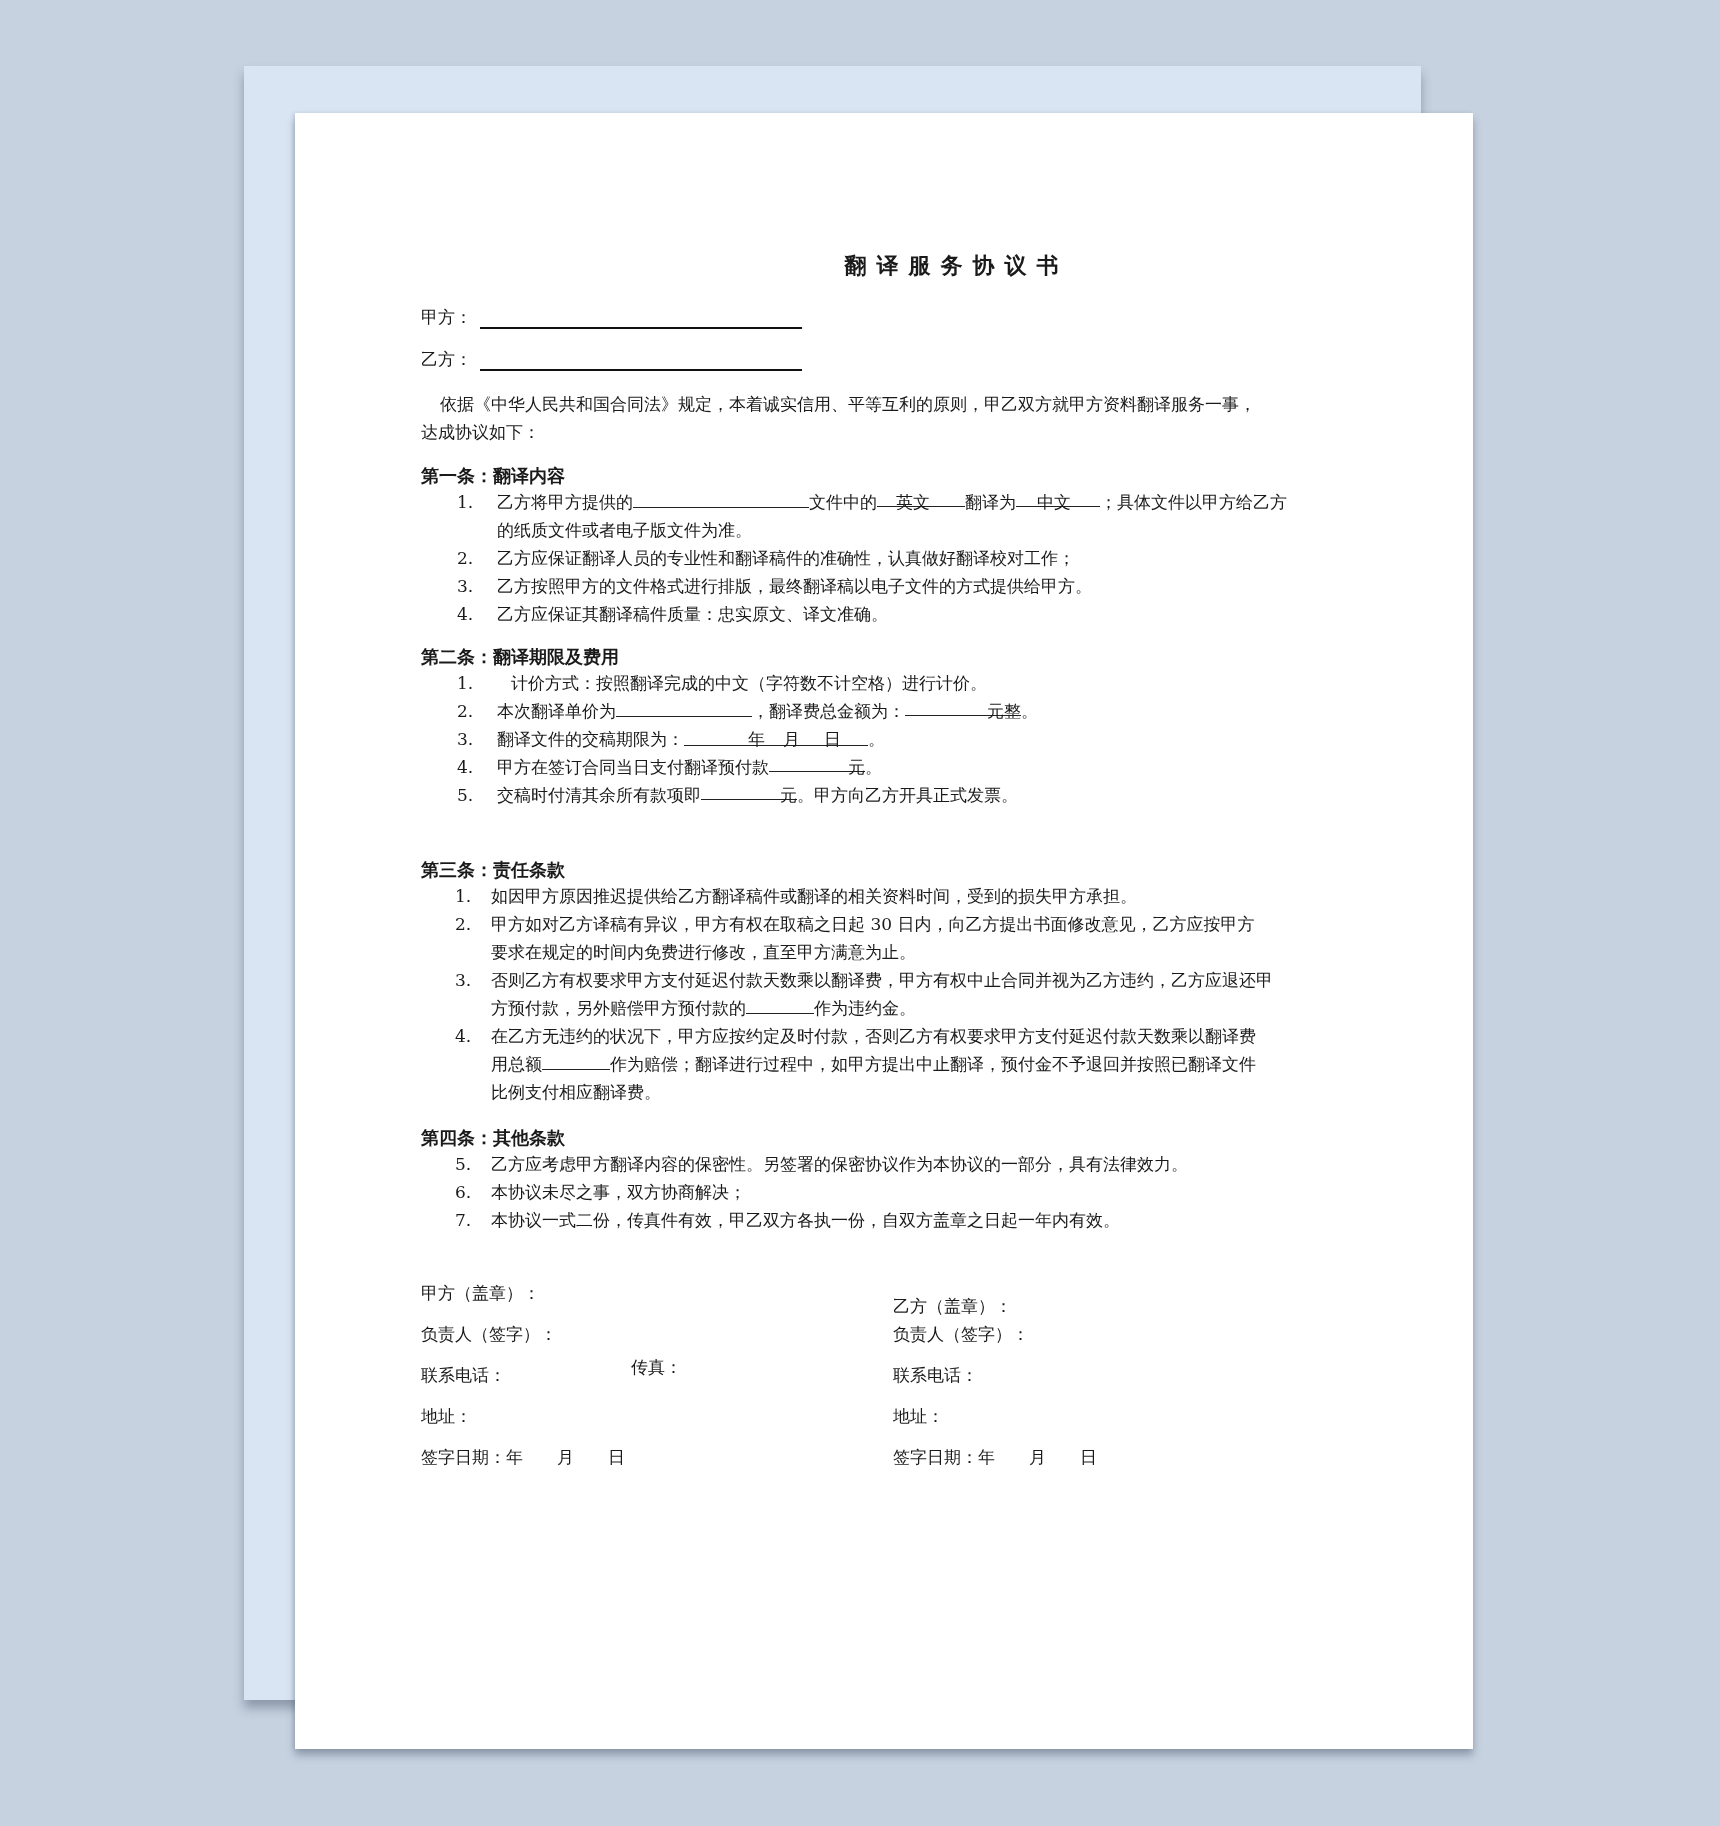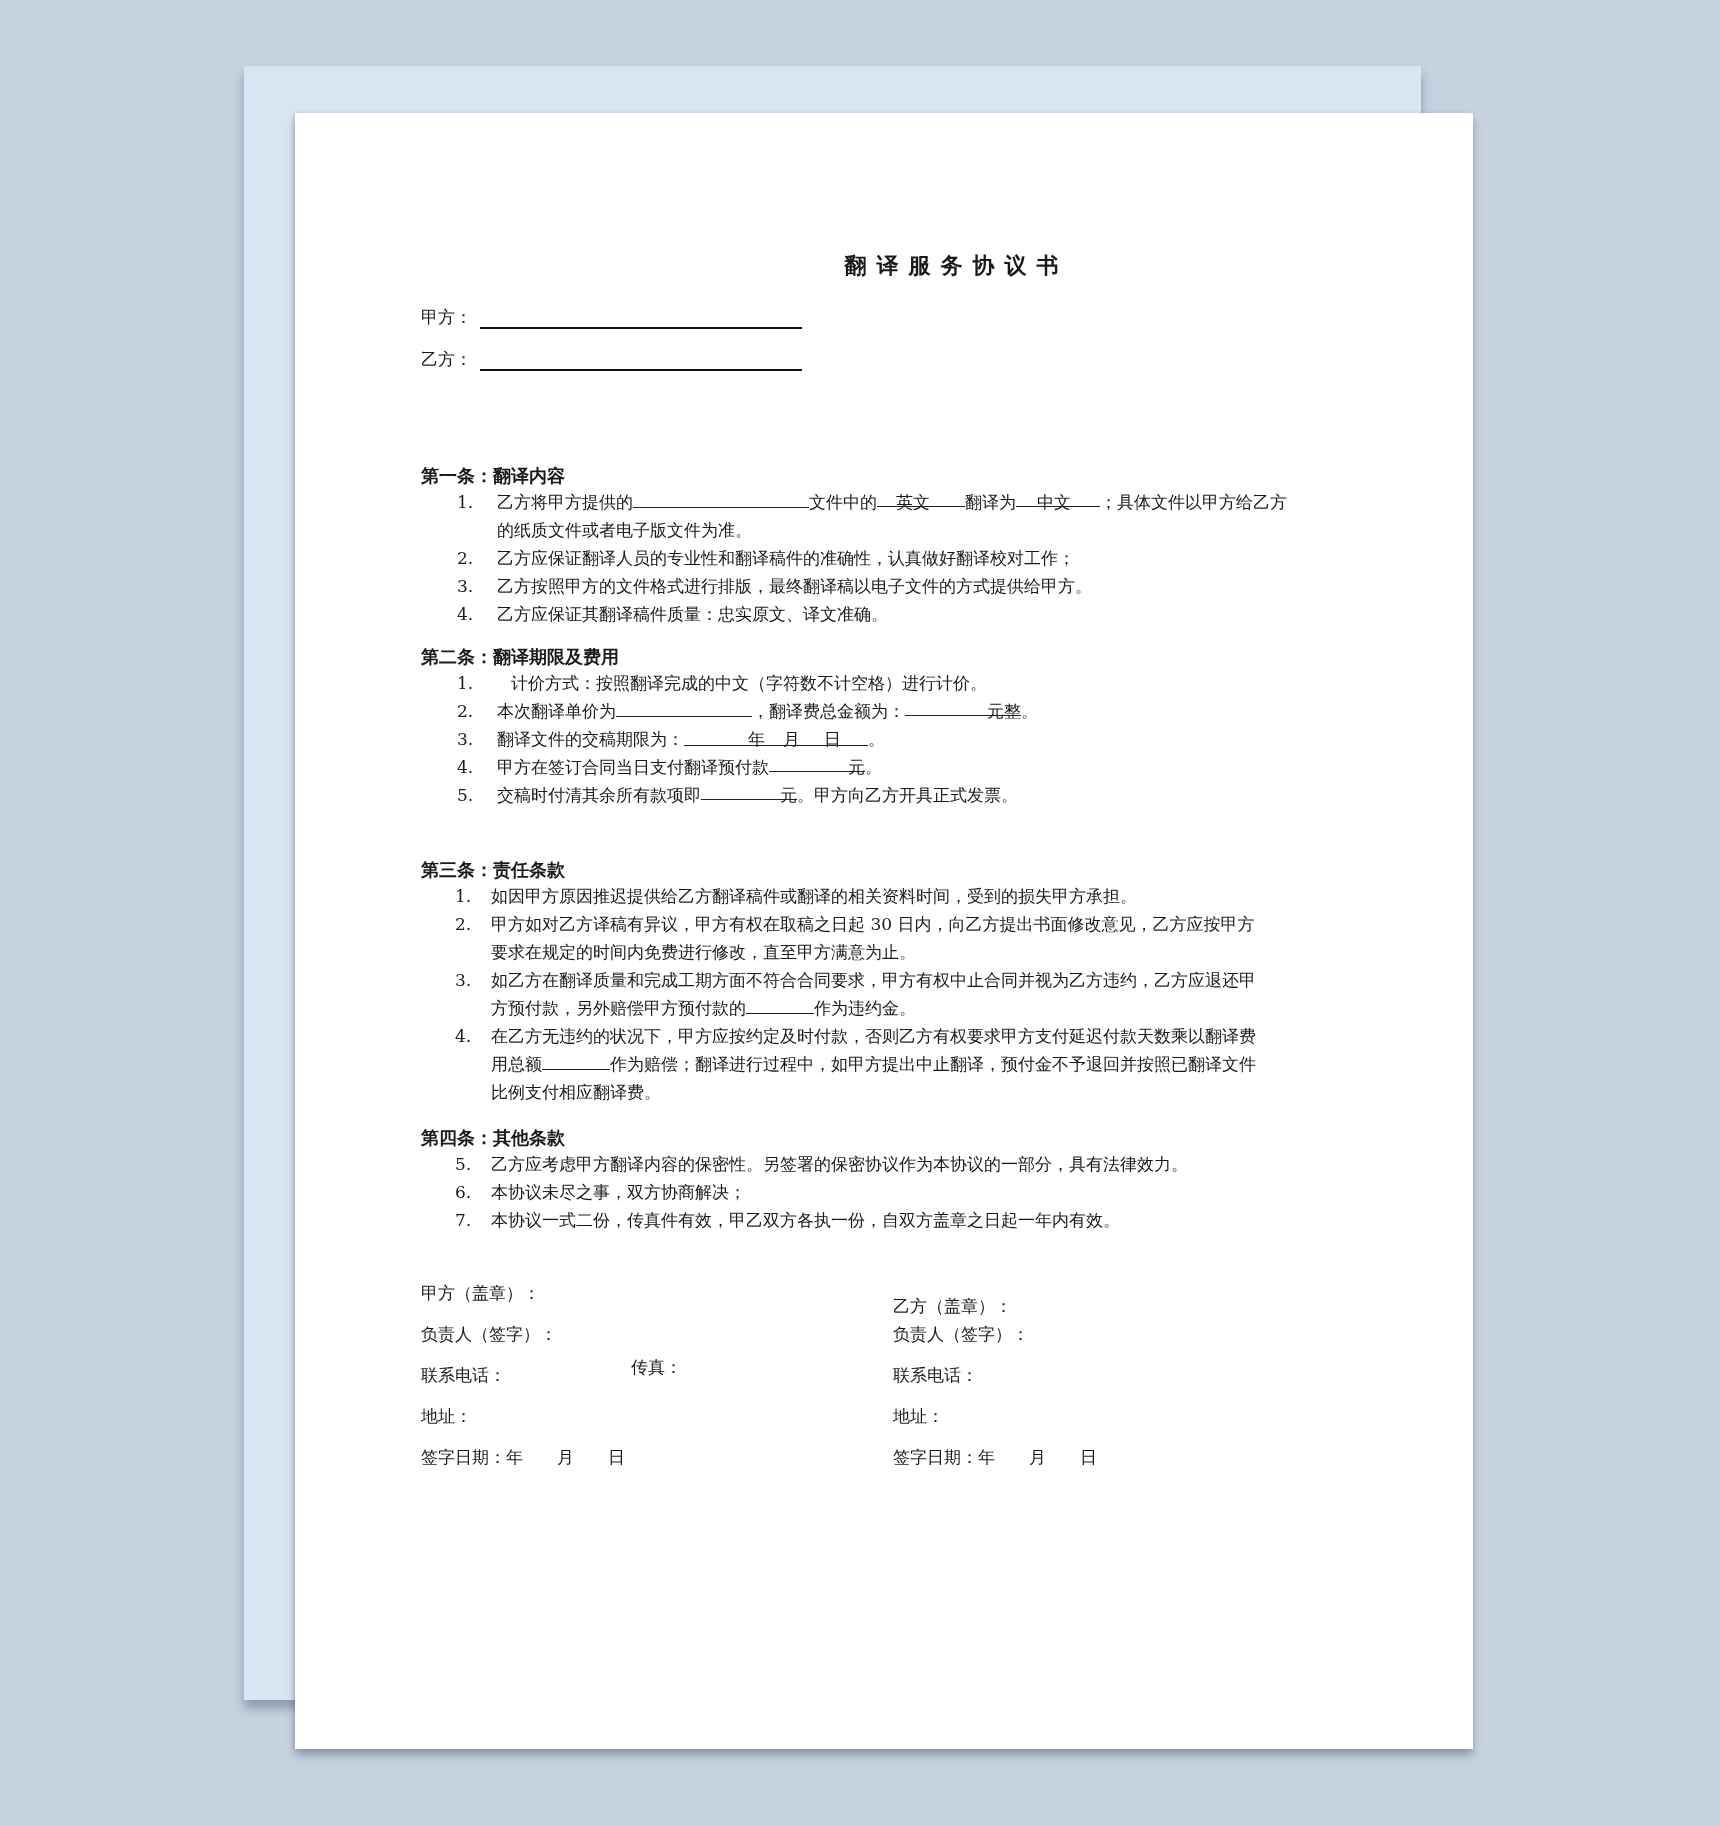--- a/index.html
+++ b/index.html
@@ -49,20 +49,24 @@
 
   <div class="party-row" style="top:193px;">
     <span>甲方：</span>
     <span class="party-line"></span>
   </div>
   <div class="party-row" style="top:235px;">
     <span>乙方：</span>
     <span class="party-line"></span>
   </div>
 
+  <div class="para" style="top:277px;">
+    <div style="white-space:nowrap;">依据《中华人民共和国合同法》规定，本着诚实信用、平等互利的原则，甲乙双方就甲方资料翻译服务一事，</div>
+    <div style="text-indent:0;">达成协议如下：</div>
+  </div>
 
   <div class="heading" style="top:351px;">第一条：翻译内容</div>
 
   <div class="item" style="top:375px; left:162px;">
     <span class="num">1.</span>
     <span class="txt" style="left:40px;">
       <span>乙方将甲方提供的</span><span class="blank" style="width:176px;"></span><span>文件中的</span><span class="blank" style="width:88px;"><span style="position:relative; left:-8px;">英文</span></span><span>翻译为</span><span class="blank" style="width:84px;"><span style="position:relative; left:-4px;">中文</span></span><span>；具体文件以甲方给乙方</span>
     </span>
     <span class="txt" style="left:40px; top:28px;">的纸质文件或者电子版文件为准。</span>
   </div>
@@ -116,21 +120,21 @@
     <span class="num">1.</span>
     <span class="txt" style="left:36px;">如因甲方原因推迟提供给乙方翻译稿件或翻译的相关资料时间，受到的损失甲方承担。</span>
   </div>
   <div class="item" style="top:797px; left:160px;">
     <span class="num">2.</span>
     <span class="txt" style="left:36px;">甲方如对乙方译稿有异议，甲方有权在取稿之日起 30 日内，向乙方提出书面修改意见，乙方应按甲方</span>
     <span class="txt" style="left:36px; top:28px;">要求在规定的时间内免费进行修改，直至甲方满意为止。</span>
   </div>
   <div class="item" style="top:853px; left:160px;">
     <span class="num">3.</span>
-    <span class="txt" style="left:36px;">如乙方在翻译质量和完成工期方面不符合合同要求，甲方有权中止合同并视为乙方违约，乙方应退还甲</span>
+    <span class="txt" style="left:36px;">否则乙方有权要求甲方支付延迟付款天数乘以翻译费，甲方有权中止合同并视为乙方违约，乙方应退还甲</span>
     <span class="txt" style="left:36px; top:28px;">
       <span>方预付款，另外赔偿甲方预付款的</span><span class="blank" style="width:68px;"></span><span>作为违约金。</span>
     </span>
   </div>
   <div class="item" style="top:909px; left:160px;">
     <span class="num">4.</span>
     <span class="txt" style="left:36px;">在乙方无违约的状况下，甲方应按约定及时付款，否则乙方有权要求甲方支付延迟付款天数乘以翻译费</span>
     <span class="txt" style="left:36px; top:28px;">
       <span>用总额</span><span class="blank" style="width:68px;"></span><span>作为赔偿；翻译进行过程中，如甲方提出中止翻译，预付金不予退回并按照已翻译文件</span>
     </span>

